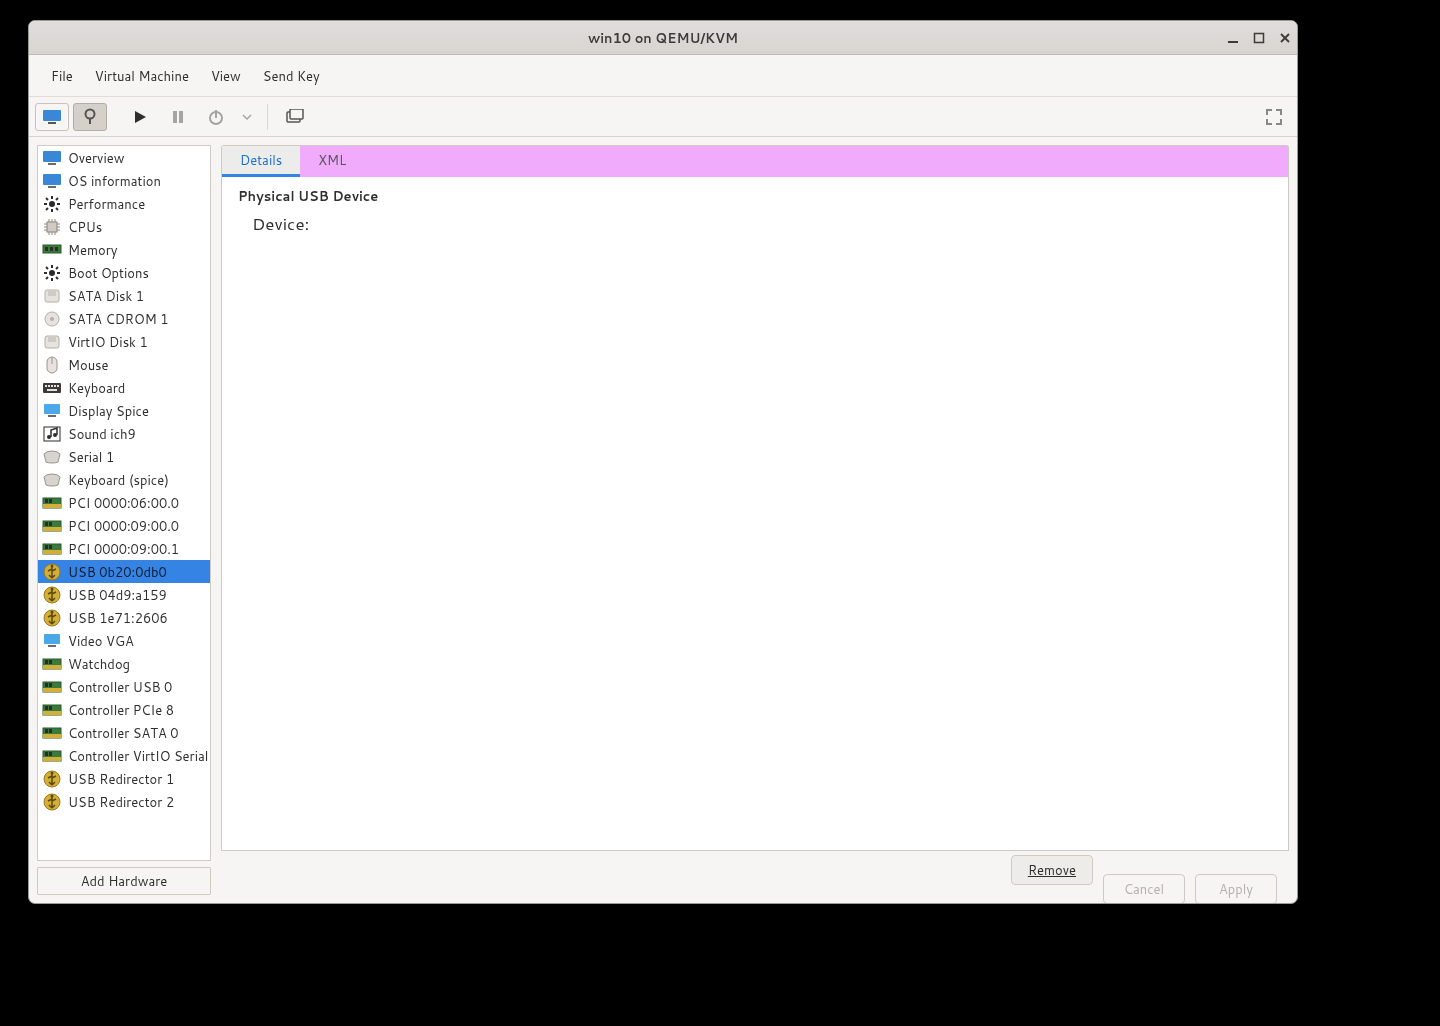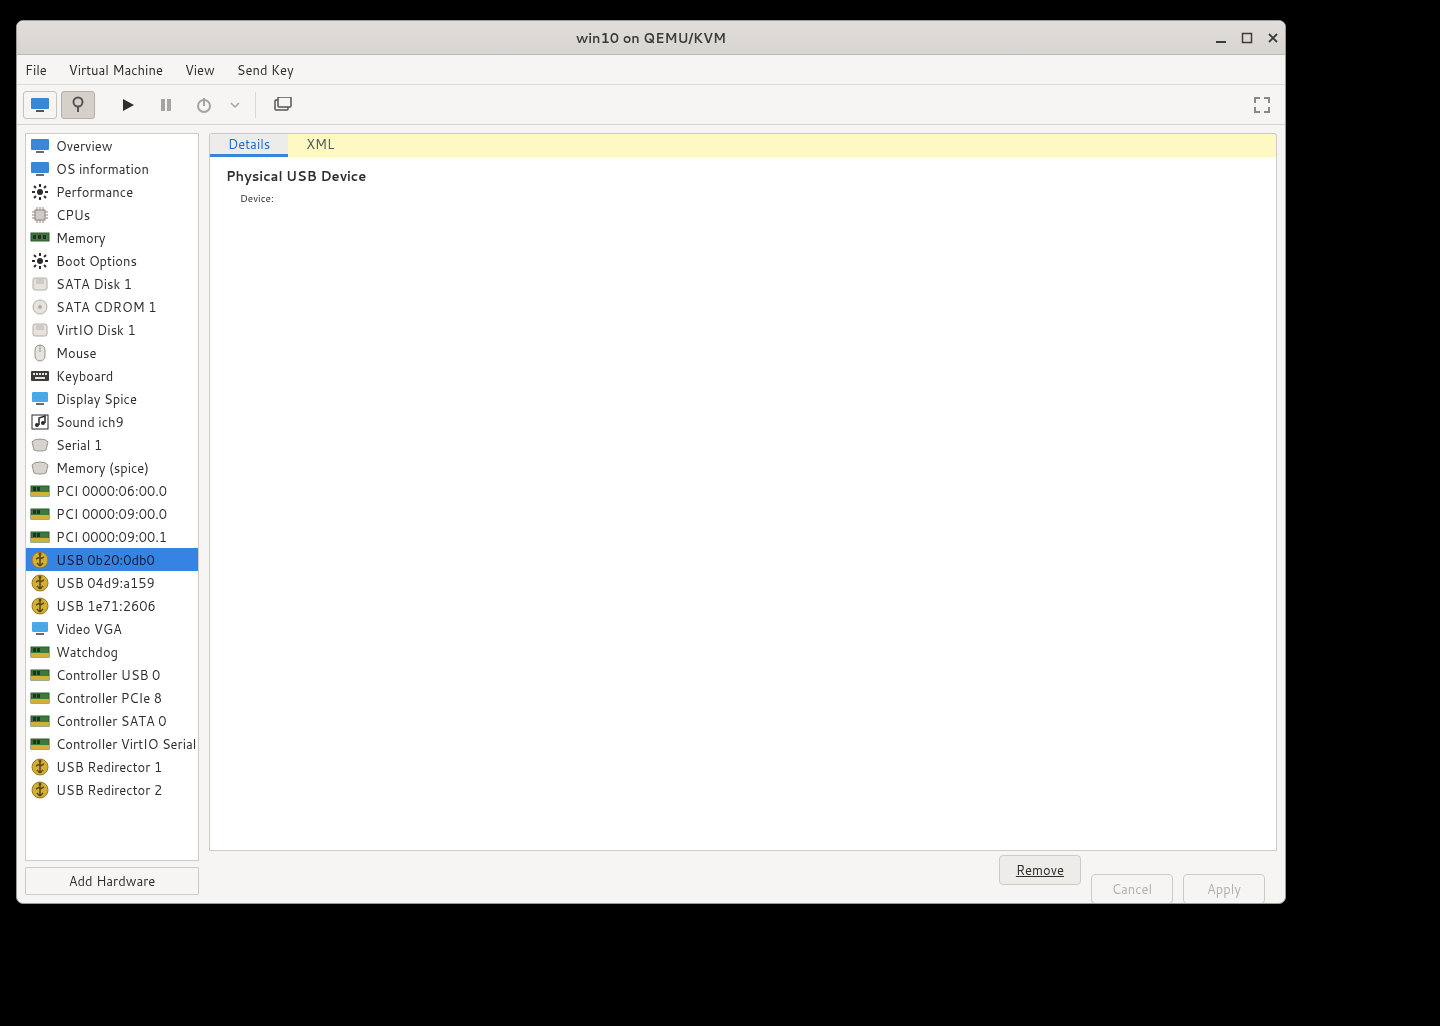--- a/index.html
+++ b/index.html
@@ -6,21 +6,21 @@
   body {
     background: #000;
     font-family: "Cantarell", "Segoe UI", sans-serif;
     font-size: 13px;
     color: #2e2e2e;
     width: 1440px;
     height: 1026px;
   }
   .window {
     position: absolute;
-    left: 16px;
+    left: 28px;
     top: 20px;
     width: 1270px;
     height: 884px;
     background: #f6f5f4;
     border: 1px solid #9a9a9a;
     border-radius: 7px;
     overflow: hidden;
     display: flex;
     flex-direction: column;
     box-shadow: 0 2px 6px rgba(0,0,0,0.35);
@@ -42,26 +42,26 @@
     top: 0;
     height: 100%;
     display: flex;
     align-items: center;
     gap: 14px;
   }
   .win-controls span { cursor: pointer; color: #3b3b3b; font-size: 14px; }
   .win-btn svg { display:block; }
   
   .menubar {
-    height: 30px;
+    height: 42px;
     background: #f6f5f4;
     border-bottom: 1px solid #e0ddd8;
     display: flex;
     align-items: center;
-    padding: 0 4px;
+    padding: 0 18px;
     gap: 14px;
   }
   .menubar .menuitem { padding: 3px 4px; color: #2e2e2e; }
   
   .toolbar {
     height: 40px;
     background: #f6f5f4;
     border-bottom: 1px solid #d7d3ce;
     display: flex;
     align-items: center;
@@ -119,22 +119,22 @@
     border-radius: 1px;
     background: #f6f5f4;
     display: flex;
     align-items: center;
     justify-content: center;
     cursor: pointer;
   }
   
   .main { flex: 1; display: flex; flex-direction: column; }
   .tabbar {
-    height: 24px;
-    background: #fef9c3;
+    height: 32px;
+    background: #f0abfc;
     border: 1px solid #cfcac4;
     border-bottom: none;
     border-radius: 3px 3px 0 0;
     display: flex;
     align-items: stretch;
   }
   .tab {
     padding: 0 18px;
     display: flex;
     align-items: center;
@@ -148,21 +148,21 @@
     background: #ececea;
   }
   .content {
     flex: 1;
     background: #ffffff;
     border: 1px solid #cfcac4;
     border-top: none;
     padding: 10px 16px;
   }
   .content h4 { font-size: 13px; font-weight: 700; margin-bottom: 6px; }
-  .kv { display: flex; padding-left: 14px; font-size: 10px; }
+  .kv { display: flex; padding-left: 14px; font-size: 17px; }
   .kv .k { color: #2e2e2e; }
   
   .footer {
     height: 44px;
     display: flex;
     align-items: center;
     justify-content: flex-end;
     gap: 10px;
     padding: 0 12px 6px;
   }
@@ -433,21 +433,21 @@
               </svg>
             </span>
             <span class="sb-label">Serial 1</span>
           </div>
           <div class="sb-item">
             <span class="sb-icon">
               <svg width="20" height="14">
                 <path d="M2 4 Q4 1 10 1 Q16 1 18 4 L16 12 Q14 13 10 13 Q6 13 4 12 Z" fill="#d7d3ce" stroke="#9a948c"></path>
               </svg>
             </span>
-            <span class="sb-label">Memory (spice)</span>
+            <span class="sb-label">Keyboard (spice)</span>
           </div>
           <div class="sb-item">
             <span class="sb-icon">
               <svg width="20" height="14">
                 <rect x="1" y="2" width="18" height="10" fill="#3a7a3a" stroke="#2a5a2a"></rect>
                 <rect x="1" y="8" width="18" height="4" fill="#d4af37"></rect>
                 <rect x="3" y="3" width="3" height="4" fill="#2b2b2b"></rect>
                 <rect x="7" y="3" width="3" height="4" fill="#2b2b2b"></rect>
               </svg>
             </span>

